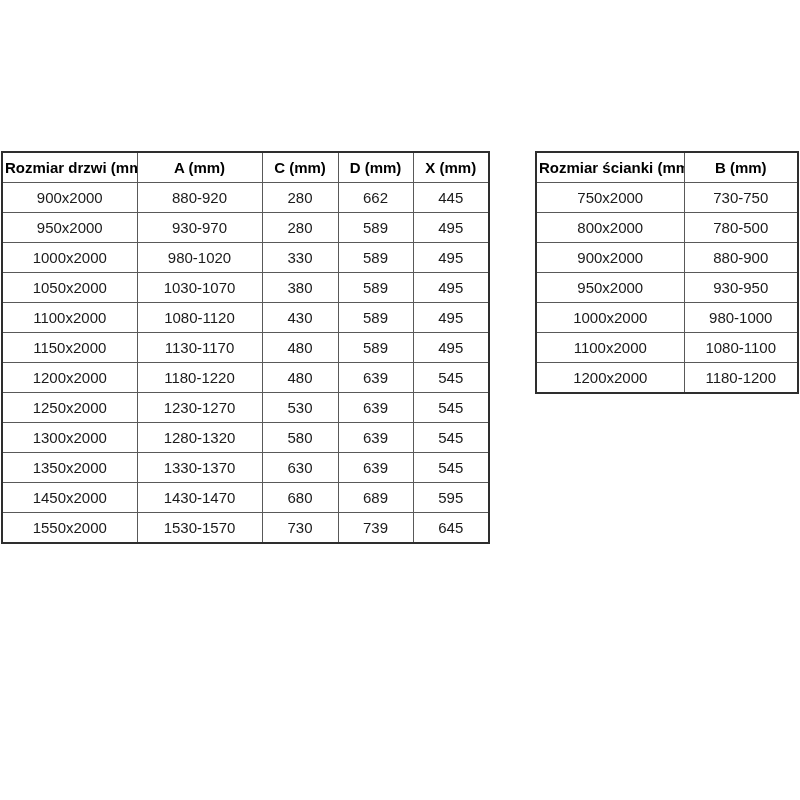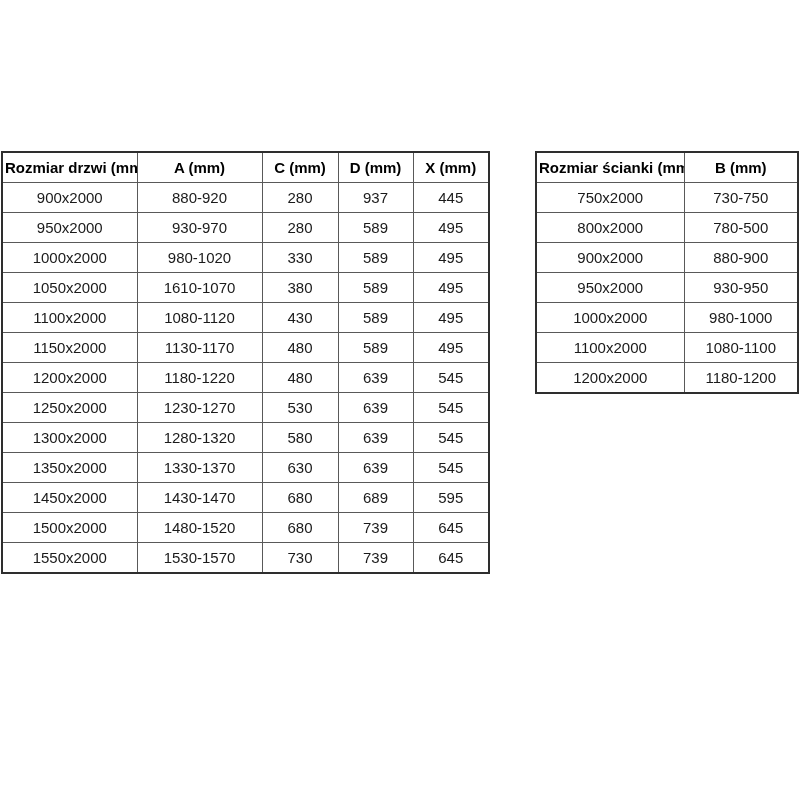--- a/index.html
+++ b/index.html
@@ -71,40 +71,40 @@
           <th>C (mm)</th>
           <th>D (mm)</th>
           <th>X (mm)</th>
         </tr>
     </thead>
     <tbody>
         <tr>
           <td>900x2000</td>
           <td>880-920</td>
           <td>280</td>
-          <td>937</td>
+          <td>662</td>
           <td>445</td>
         </tr>
         <tr>
           <td>950x2000</td>
           <td>930-970</td>
           <td>280</td>
           <td>589</td>
           <td>495</td>
         </tr>
         <tr>
           <td>1000x2000</td>
           <td>980-1020</td>
           <td>330</td>
           <td>589</td>
           <td>495</td>
         </tr>
         <tr>
           <td>1050x2000</td>
-          <td>1610-1070</td>
+          <td>1030-1070</td>
           <td>380</td>
           <td>589</td>
           <td>495</td>
         </tr>
         <tr>
           <td>1100x2000</td>
           <td>1080-1120</td>
           <td>430</td>
           <td>589</td>
           <td>495</td>
@@ -143,27 +143,20 @@
           <td>630</td>
           <td>639</td>
           <td>545</td>
         </tr>
         <tr>
           <td>1450x2000</td>
           <td>1430-1470</td>
           <td>680</td>
           <td>689</td>
           <td>595</td>
-        </tr>
-        <tr>
-          <td>1500x2000</td>
-          <td>1480-1520</td>
-          <td>680</td>
-          <td>739</td>
-          <td>645</td>
         </tr>
         <tr>
           <td>1550x2000</td>
           <td>1530-1570</td>
           <td>730</td>
           <td>739</td>
           <td>645</td>
         </tr>
       </tbody>
   </table>

